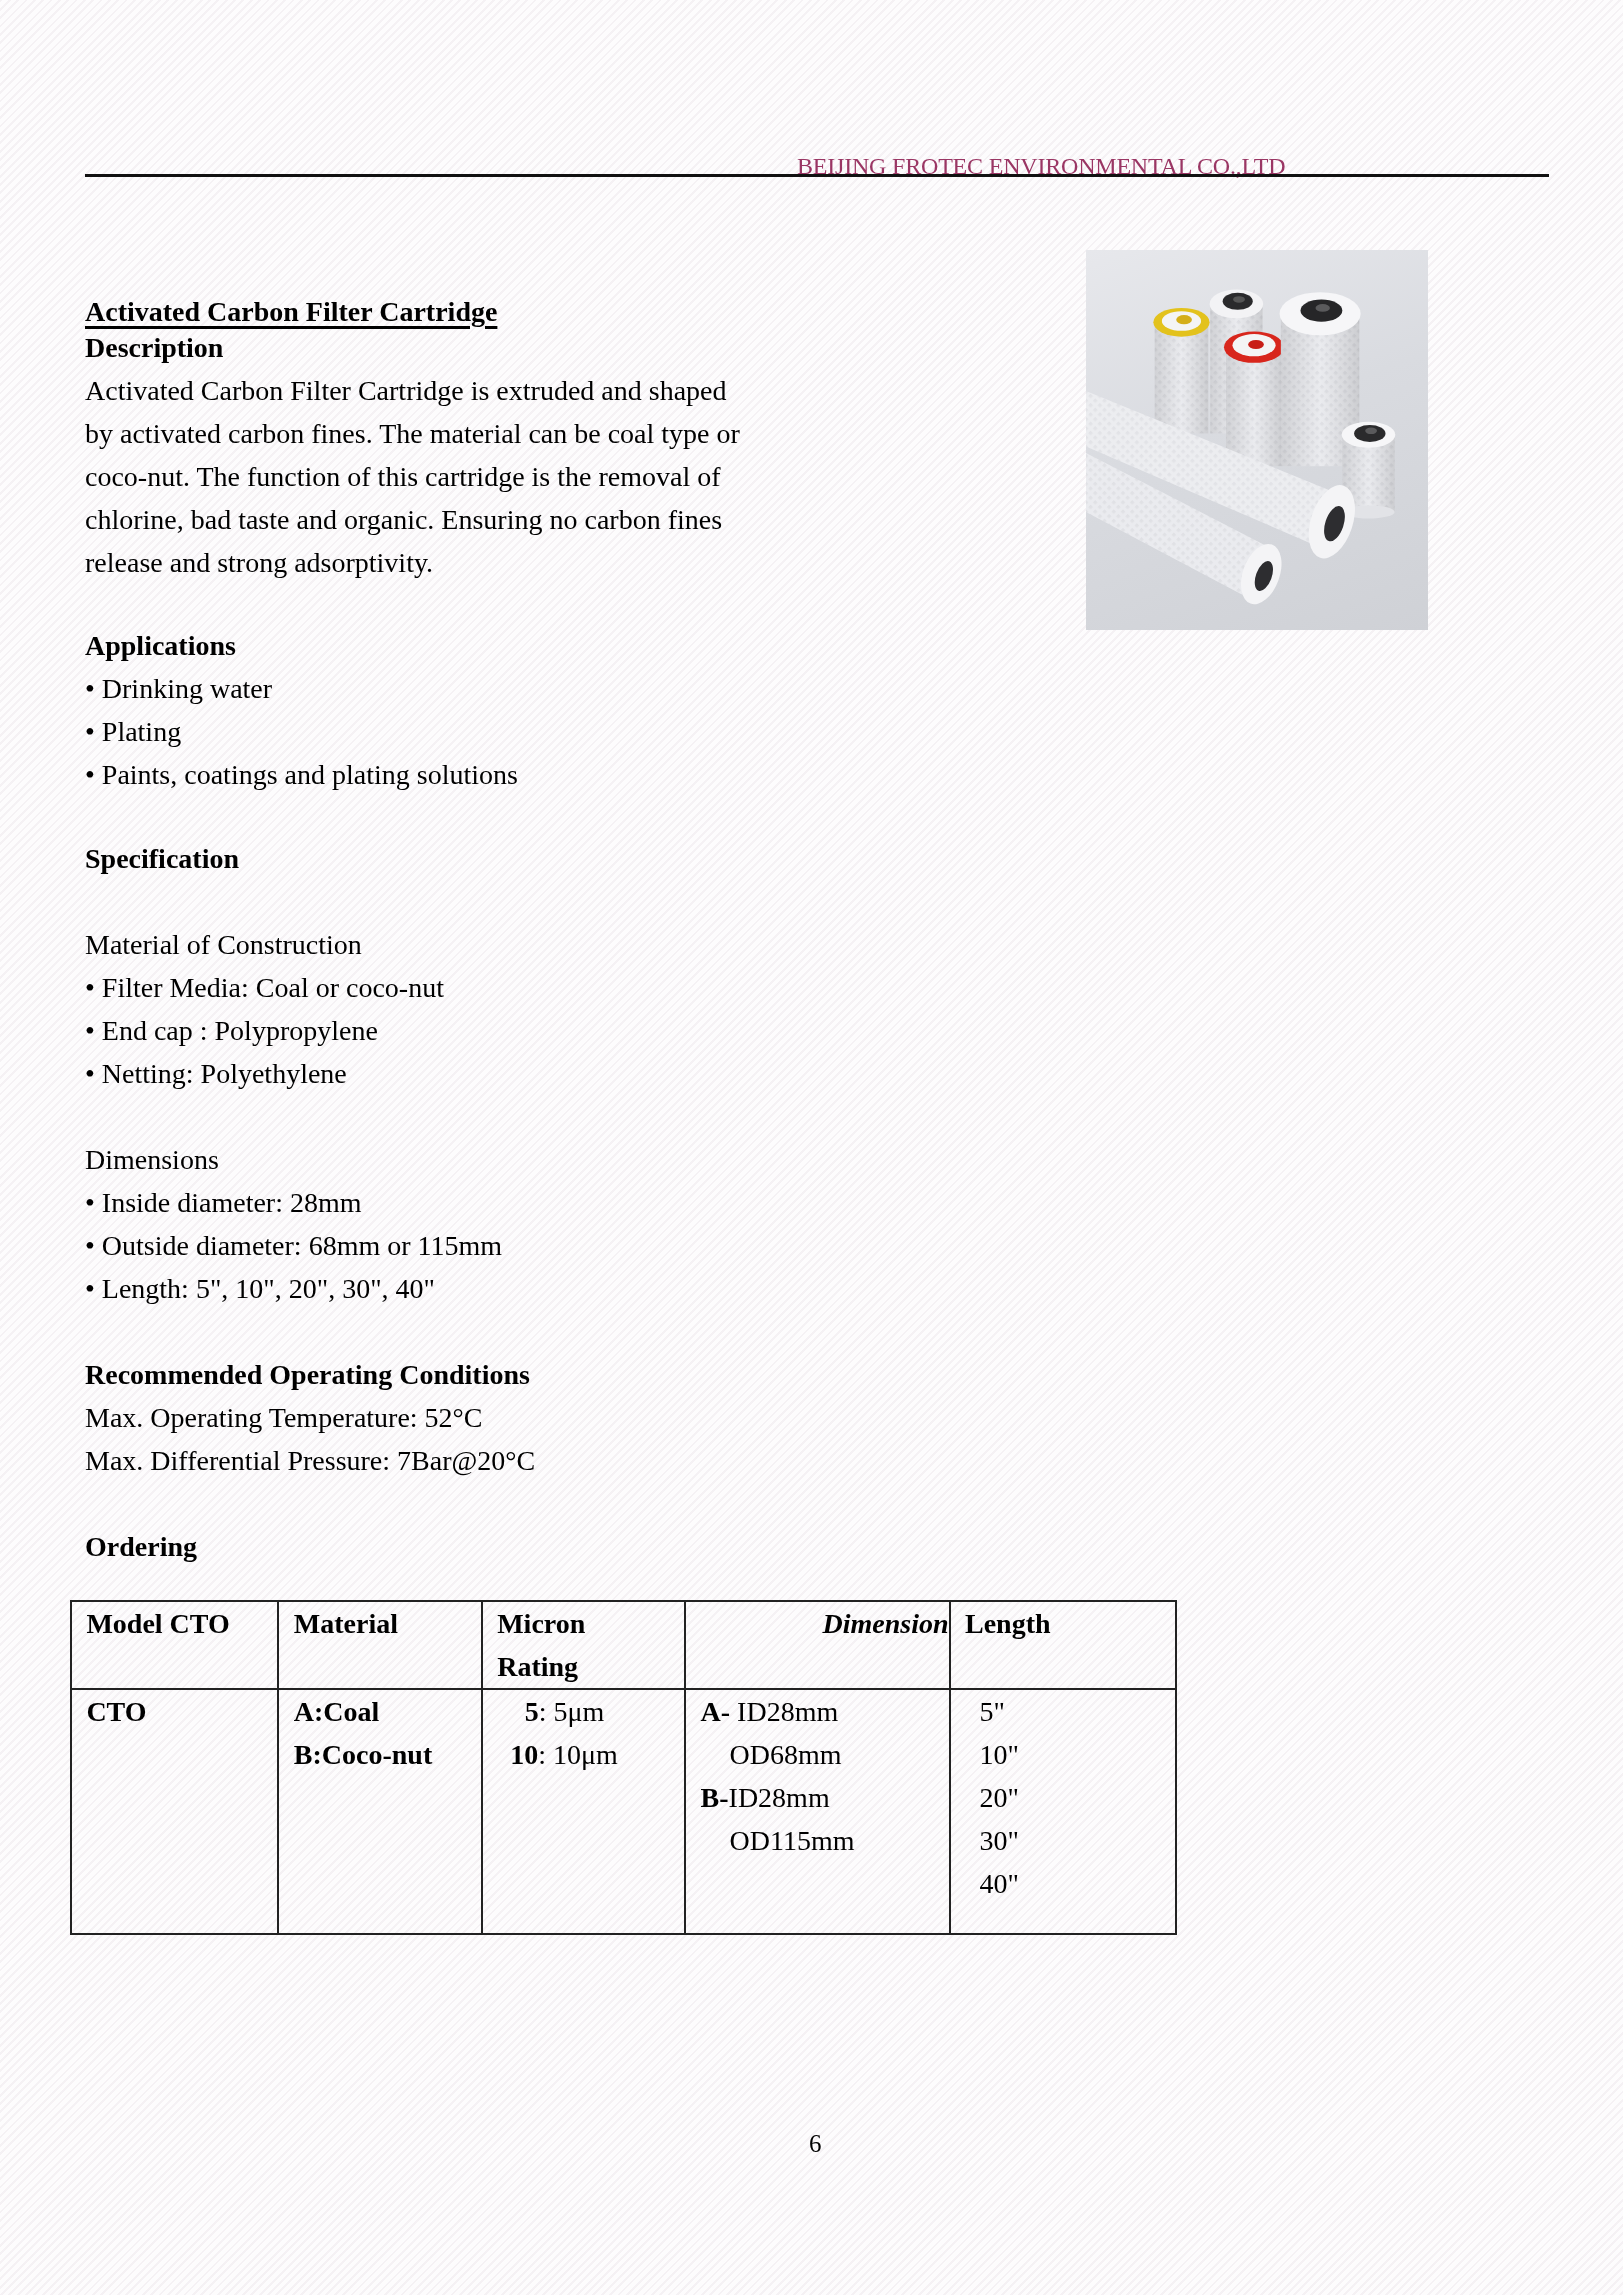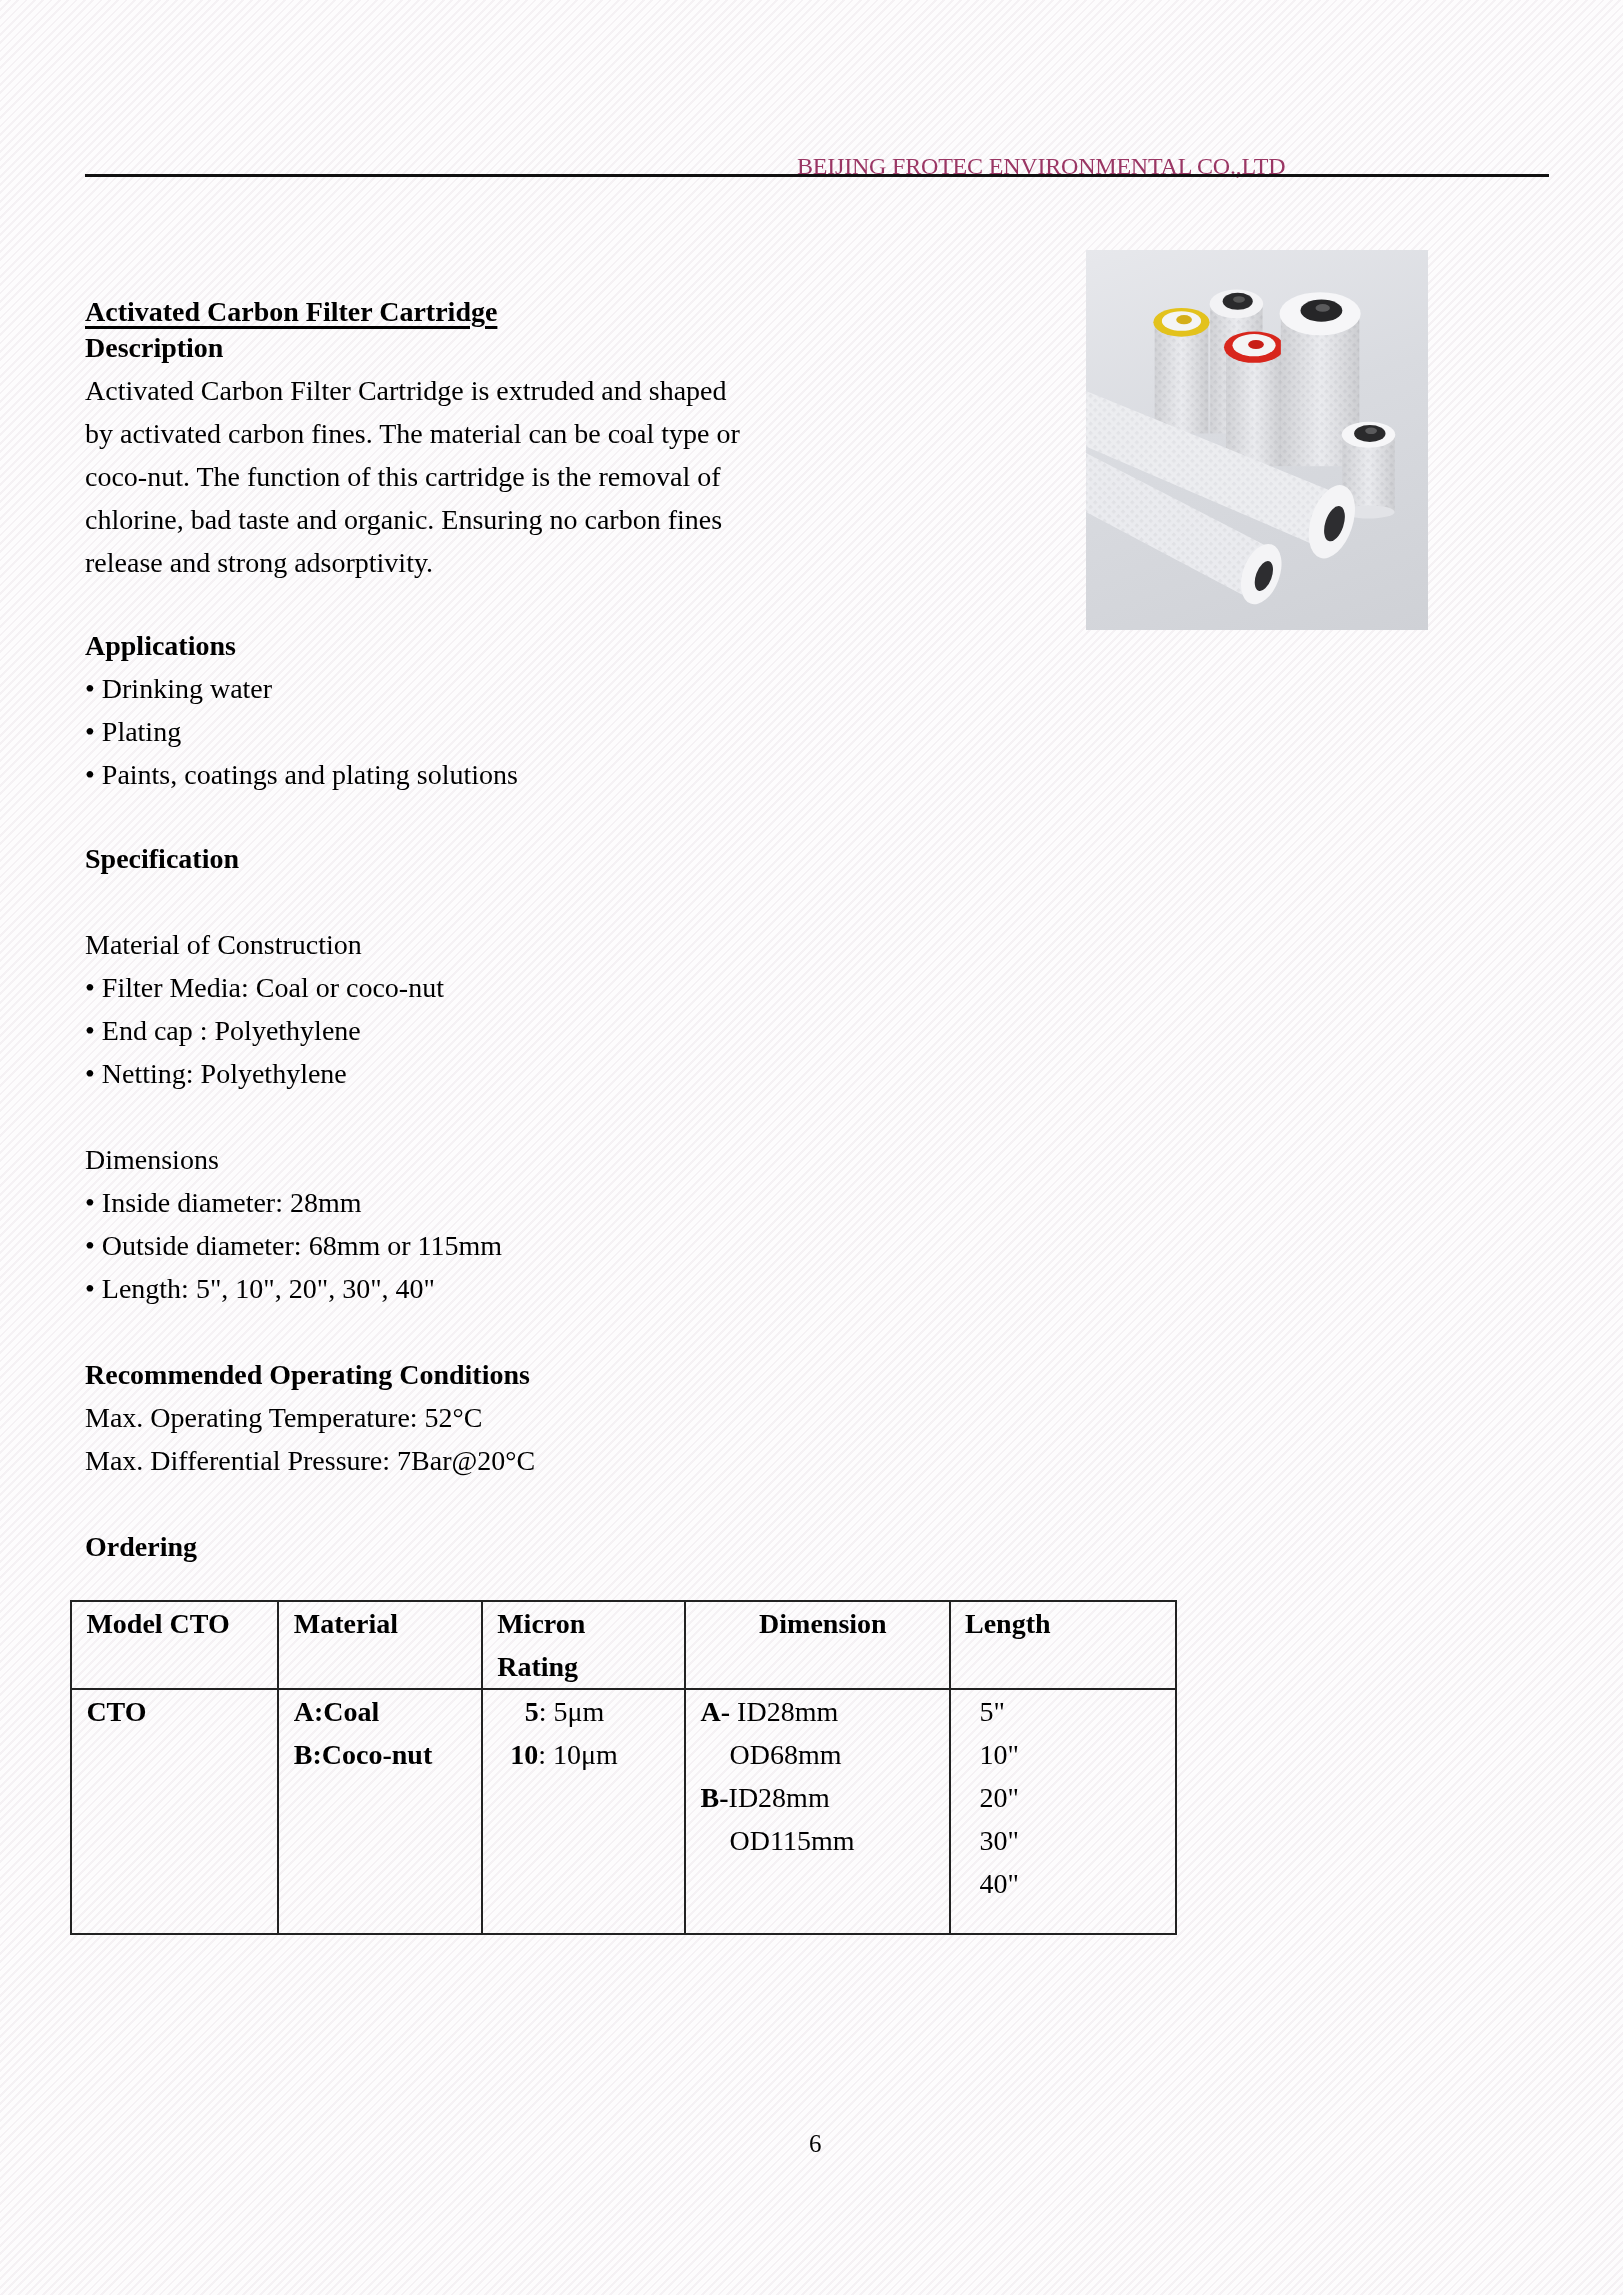--- a/index.html
+++ b/index.html
@@ -64,21 +64,21 @@
   <div class="line">• Drinking water</div>
   <div class="line">• Plating</div>
   <div class="line">• Paints, coatings and plating solutions</div>
 </div>
 
 <div class="block" style="top:837px;">
   <div class="line bold">Specification</div>
   <div class="line"></div>
   <div class="line">Material of Construction</div>
   <div class="line">• Filter Media: Coal or coco-nut</div>
-  <div class="line">• End cap : Polyethylene</div>
+  <div class="line">• End cap : Polypropylene</div>
   <div class="line">• Netting: Polyethylene</div>
   <div class="line"></div>
   <div class="line">Dimensions</div>
   <div class="line">• Inside diameter: 28mm</div>
   <div class="line">• Outside diameter: 68mm or 115mm</div>
   <div class="line">• Length: 5", 10", 20", 30", 40"</div>
   <div class="line"></div>
   <div class="line bold">Recommended Operating Conditions</div>
   <div class="line">Max. Operating Temperature: 52°C</div>
   <div class="line">Max. Differential Pressure: 7Bar@20°C</div>
@@ -92,21 +92,21 @@
     <td class="c1">
           <div class="cell-line">Model CTO</div>
         </td>
     <td class="c2">
           <div class="cell-line">Material</div>
         </td>
     <td class="c3">
       <div class="cell-line">Micron</div>
       <div class="cell-line">Rating</div>
     </td>
-    <td class="c4" style="padding-left:11px; text-align:center;">
+    <td class="c4" style="padding-left:11px; text-align:right;font-style:italic;">
           <div class="cell-line">Dimension</div>
         </td>
     <td class="c5">
           <div class="cell-line">Length</div>
         </td>
   </tr>
   <tr class="body">
     <td class="c1">
           <div class="cell-line bold">CTO</div>
         </td>

